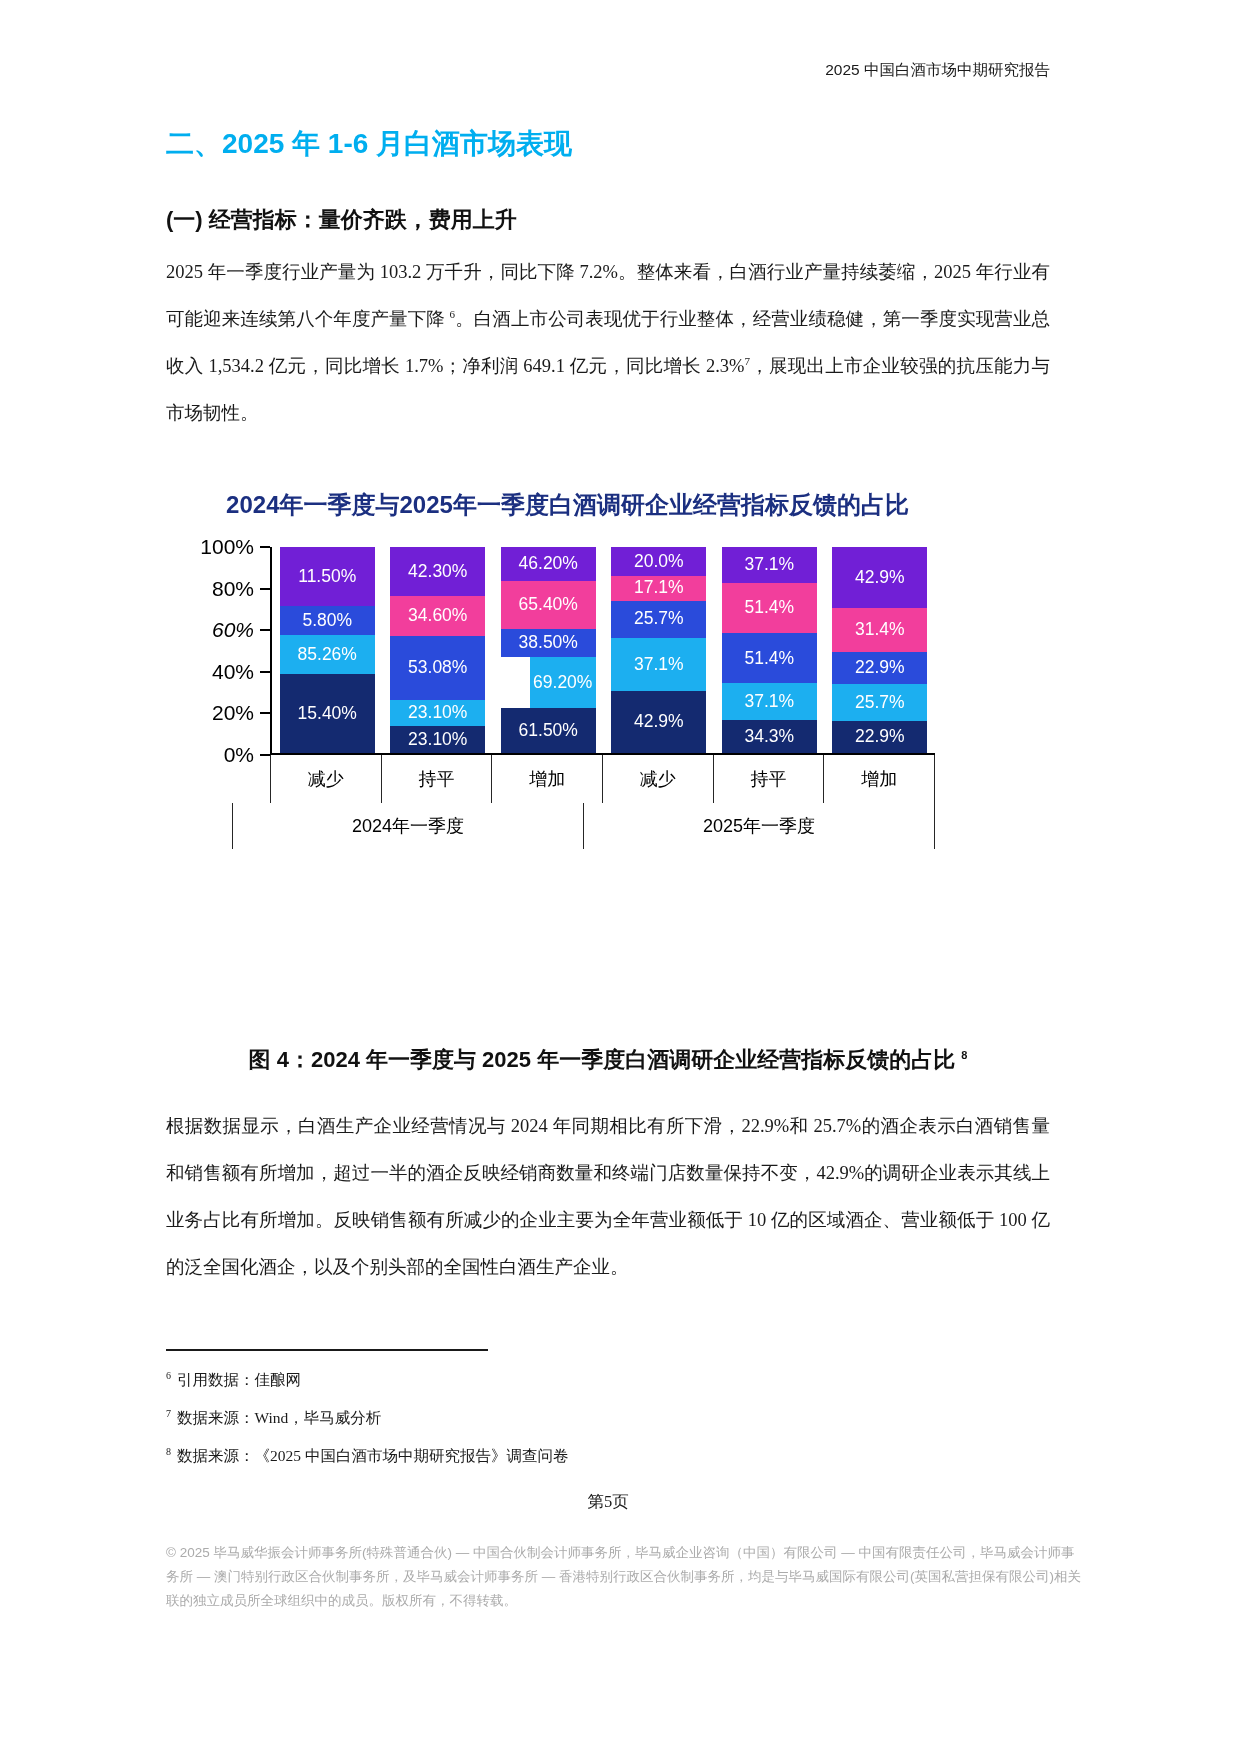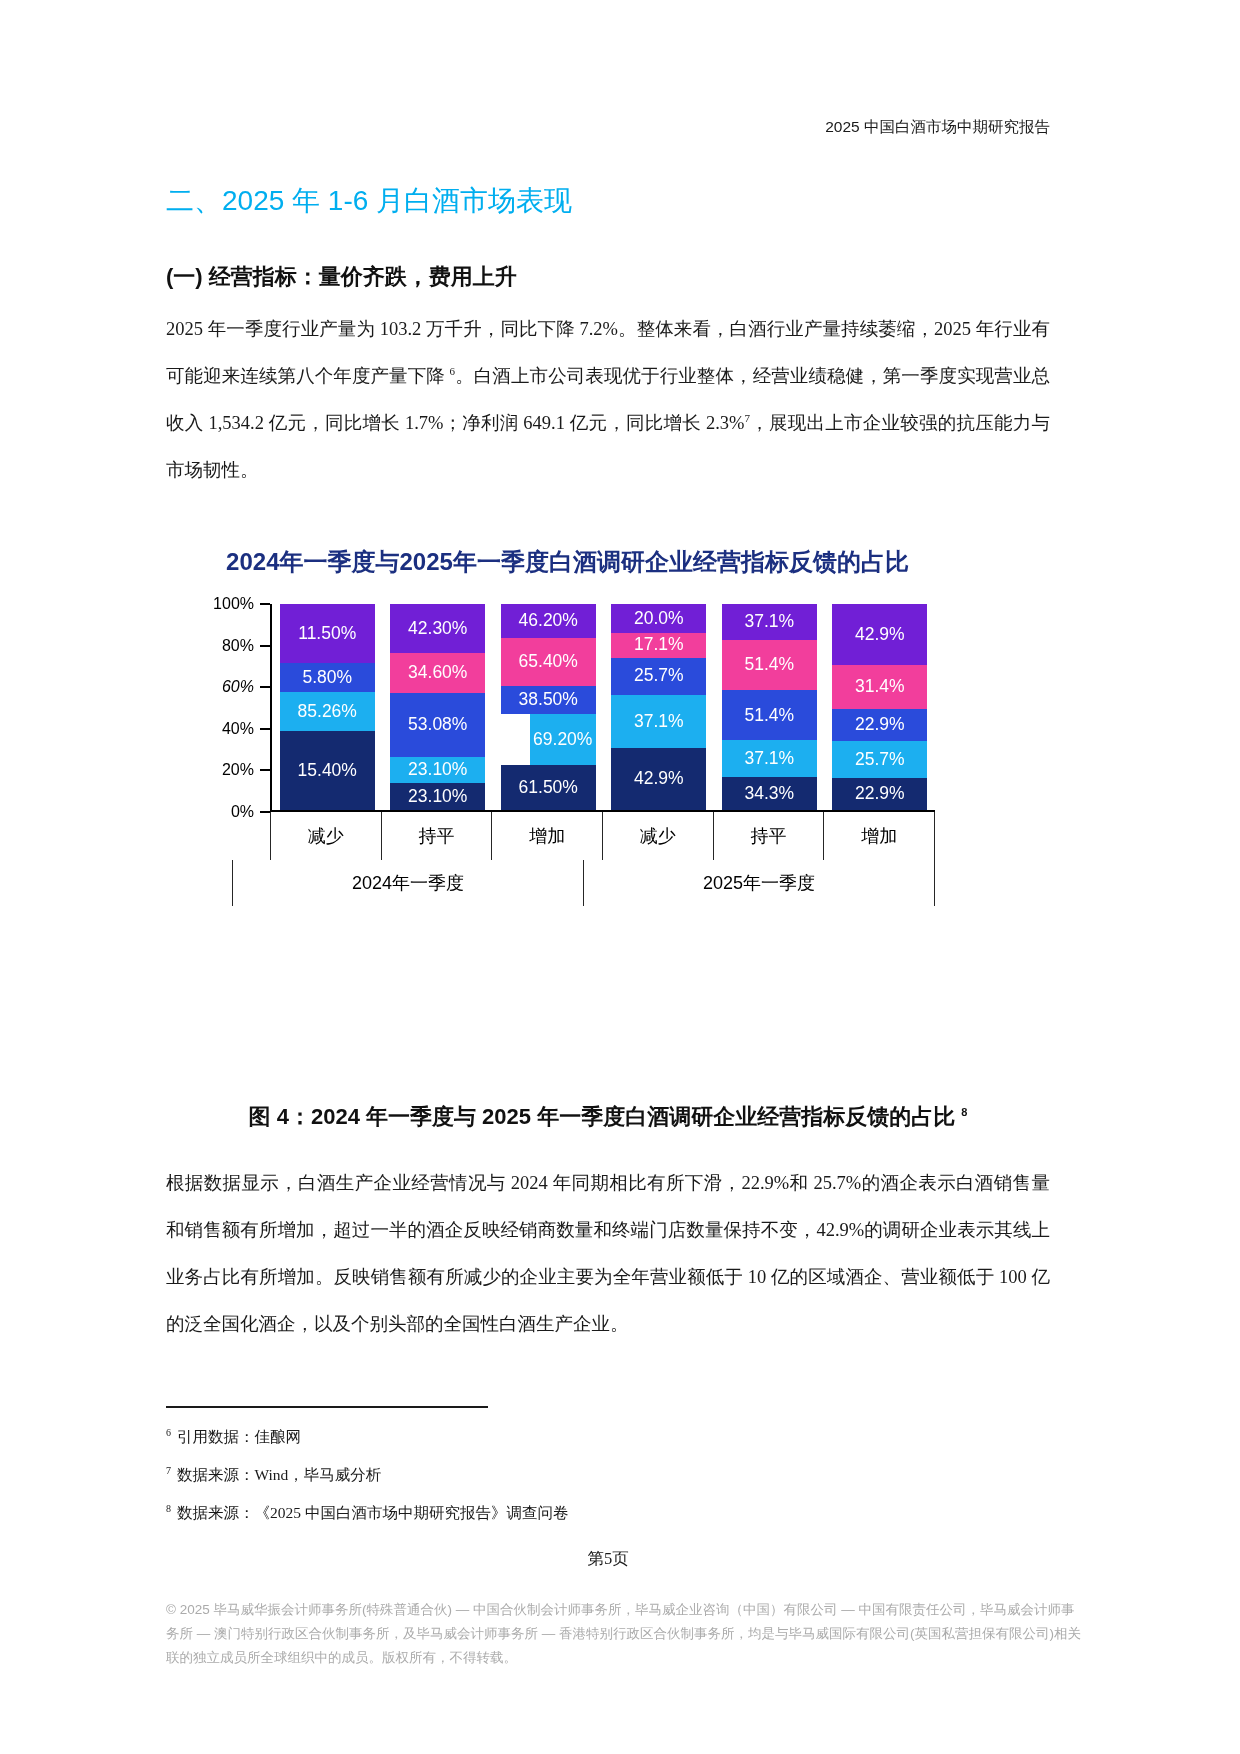--- a/index.html
+++ b/index.html
@@ -6,28 +6,28 @@
   *{box-sizing:border-box;}
   .page{
     position:relative;
     width:1240px;height:1754px;
     margin:0 auto;background:#ffffff;overflow:hidden;
     padding:0 190px 0 166px;
     font-family:"Liberation Serif", serif;
     color:#1a1a1a;
   }
   .doc-header{
-    padding-top:117px;text-align:right;
+    padding-top:60px;text-align:right;
     font-family:"Liberation Sans", sans-serif;
     font-size:15.5px;color:#1a1a1a;
   }
   .section-title{
     margin-top:44px;
     font-family:"Liberation Sans", sans-serif;
-    font-weight:normal;font-size:28px;color:#00AEEF;
+    font-weight:bold;font-size:28px;color:#00AEEF;
   }
   .subsection-title{
     margin-top:42px;
     font-family:"Liberation Sans", sans-serif;
     font-weight:bold;font-size:22px;color:#111;
   }
   .para{
     margin-top:14px;
     font-size:18.5px;line-height:47px;text-align:justify;
   }
@@ -36,21 +36,21 @@
   .chart{margin-top:52px;margin-left:34px;width:735px;
     font-family:"Liberation Sans", sans-serif;}
   .chart-title{
     text-align:center;font-weight:bold;font-size:24px;color:#1B2F80;
     margin-bottom:26px;white-space:nowrap;
   }
   .chart-body{display:flex;}
   .y-axis{position:relative;width:70px;height:208px;flex:none;}
   .y-tick-label{
     position:absolute;right:16px;transform:translateY(-50%);
-    font-size:16px;color:#000;
+    font-size:21px;color:#000;
   }
   .y-tick-mark{position:absolute;right:0;width:10px;height:2px;background:#000;transform:translateY(-1px);}
   .plot{
     flex:1;height:208px;position:relative;
     border-left:2px solid #000;border-bottom:2px solid #000;
     display:flex;
   }
   .bar-col{flex:1;height:100%;display:flex;justify-content:center;}
   .bar{width:86%;height:100%;display:flex;flex-direction:column;}
   .seg{display:flex;align-items:center;justify-content:center;overflow:visible;}

